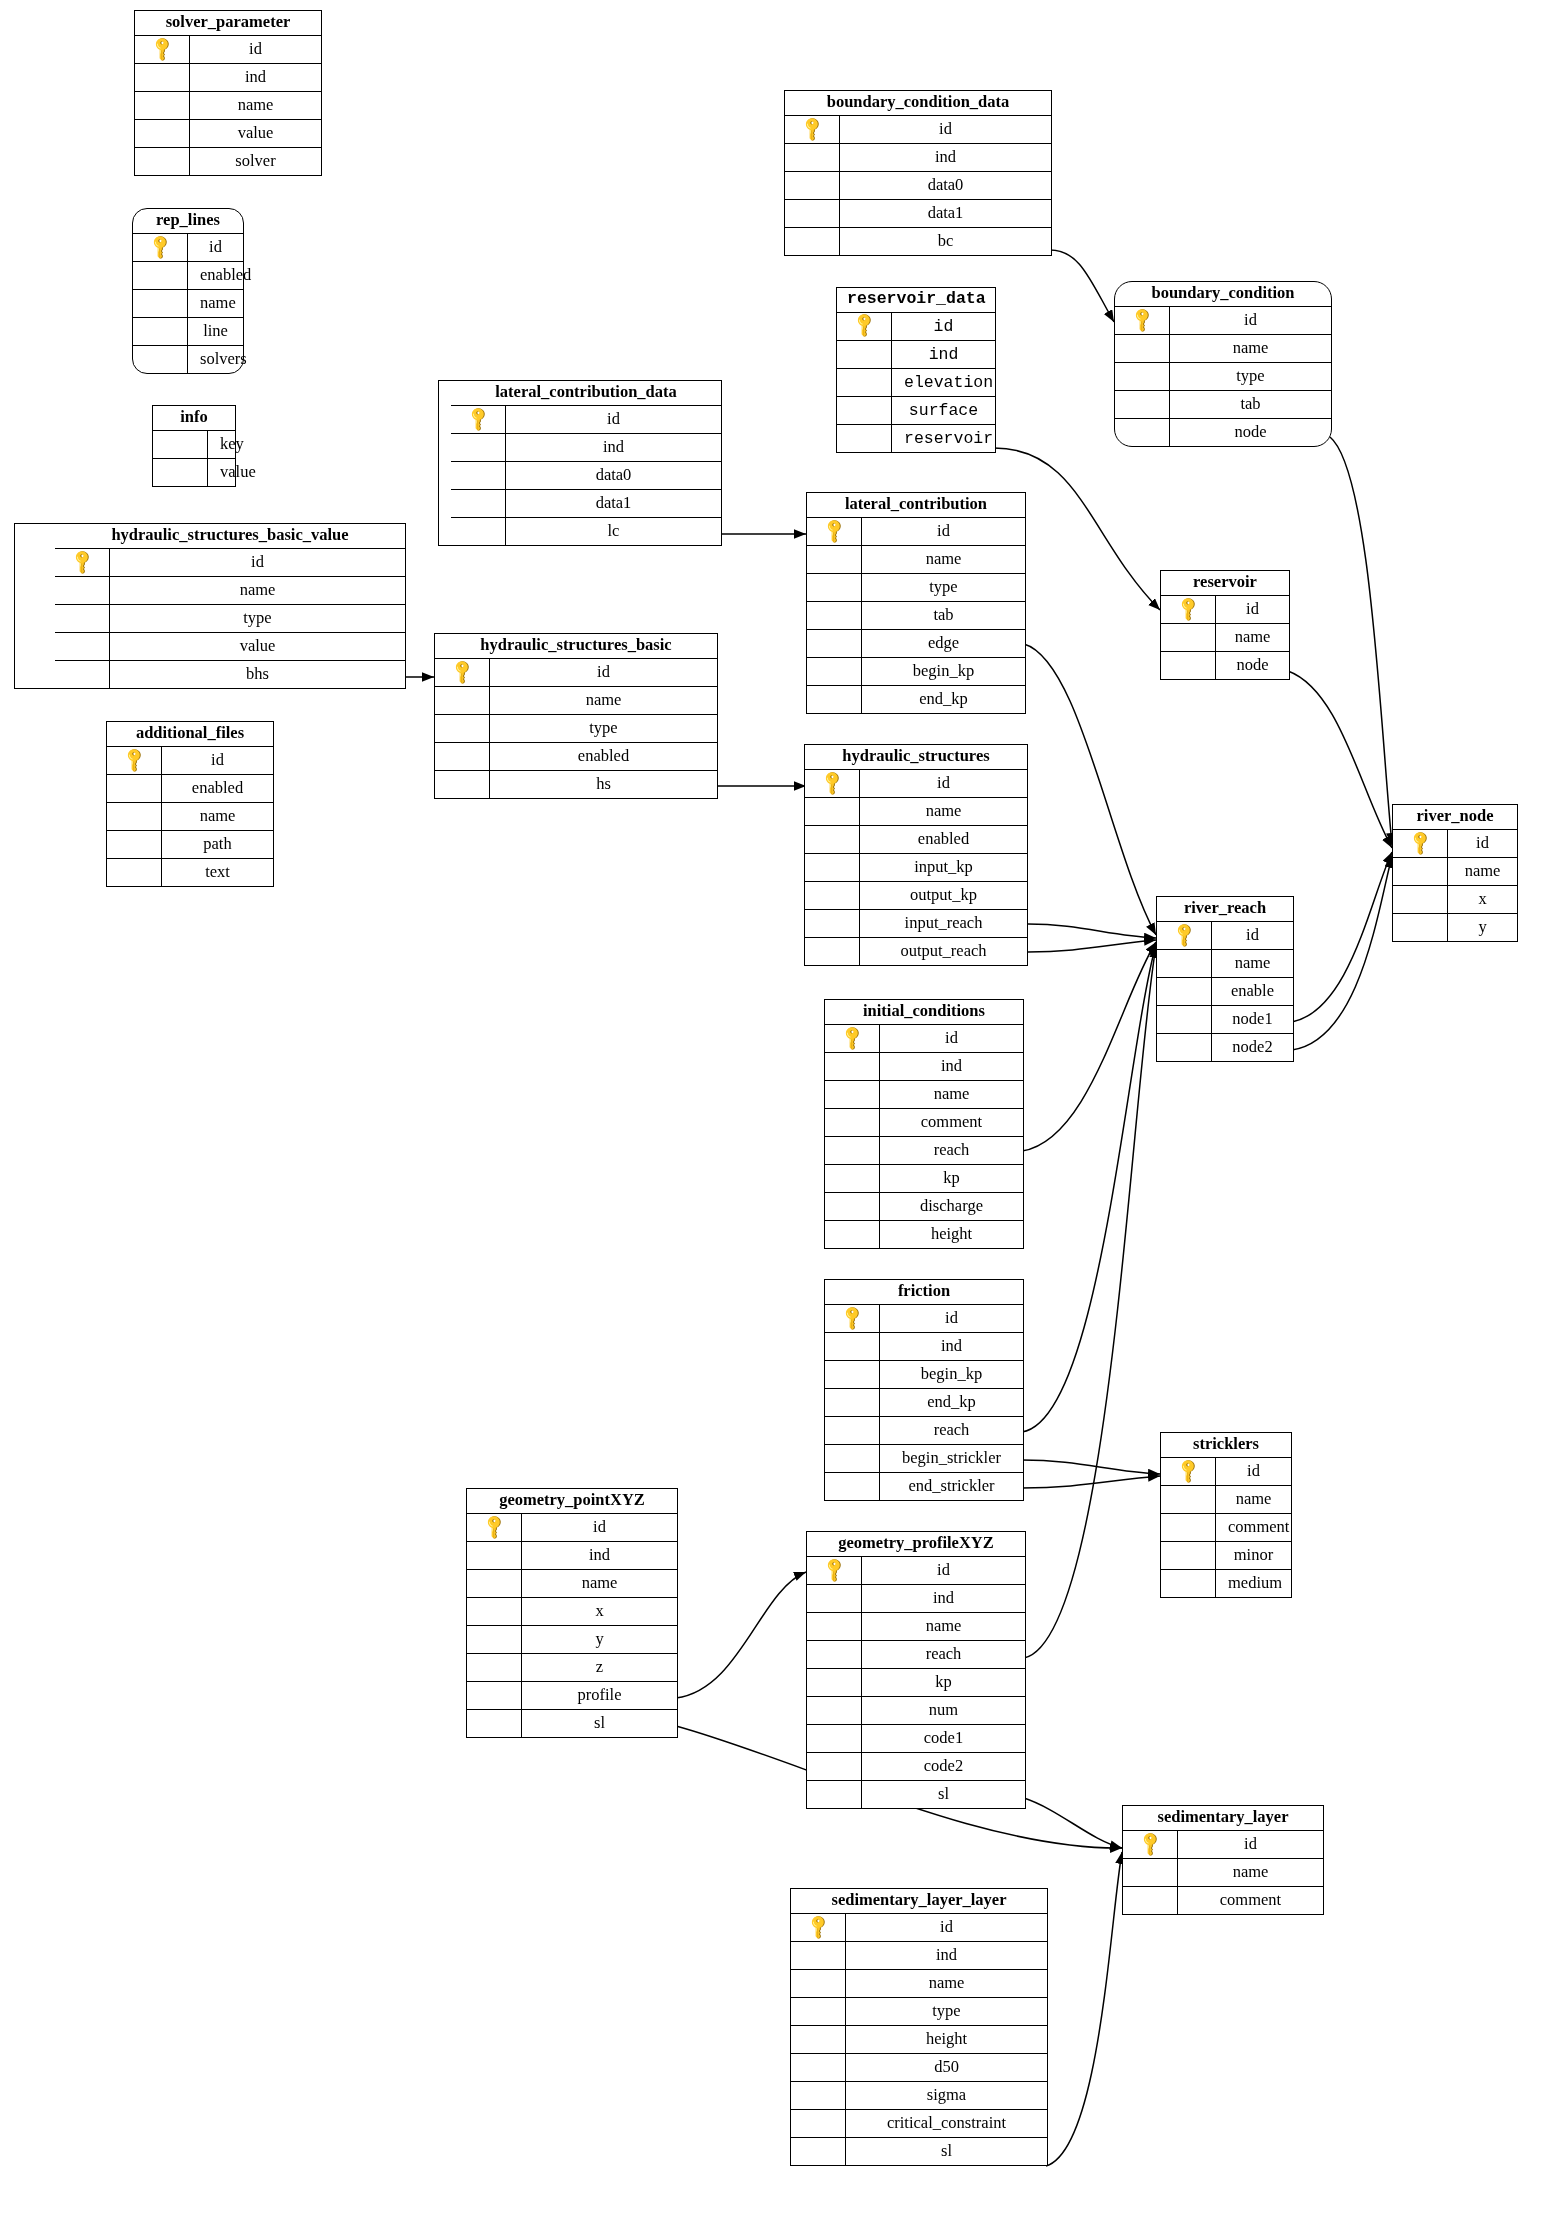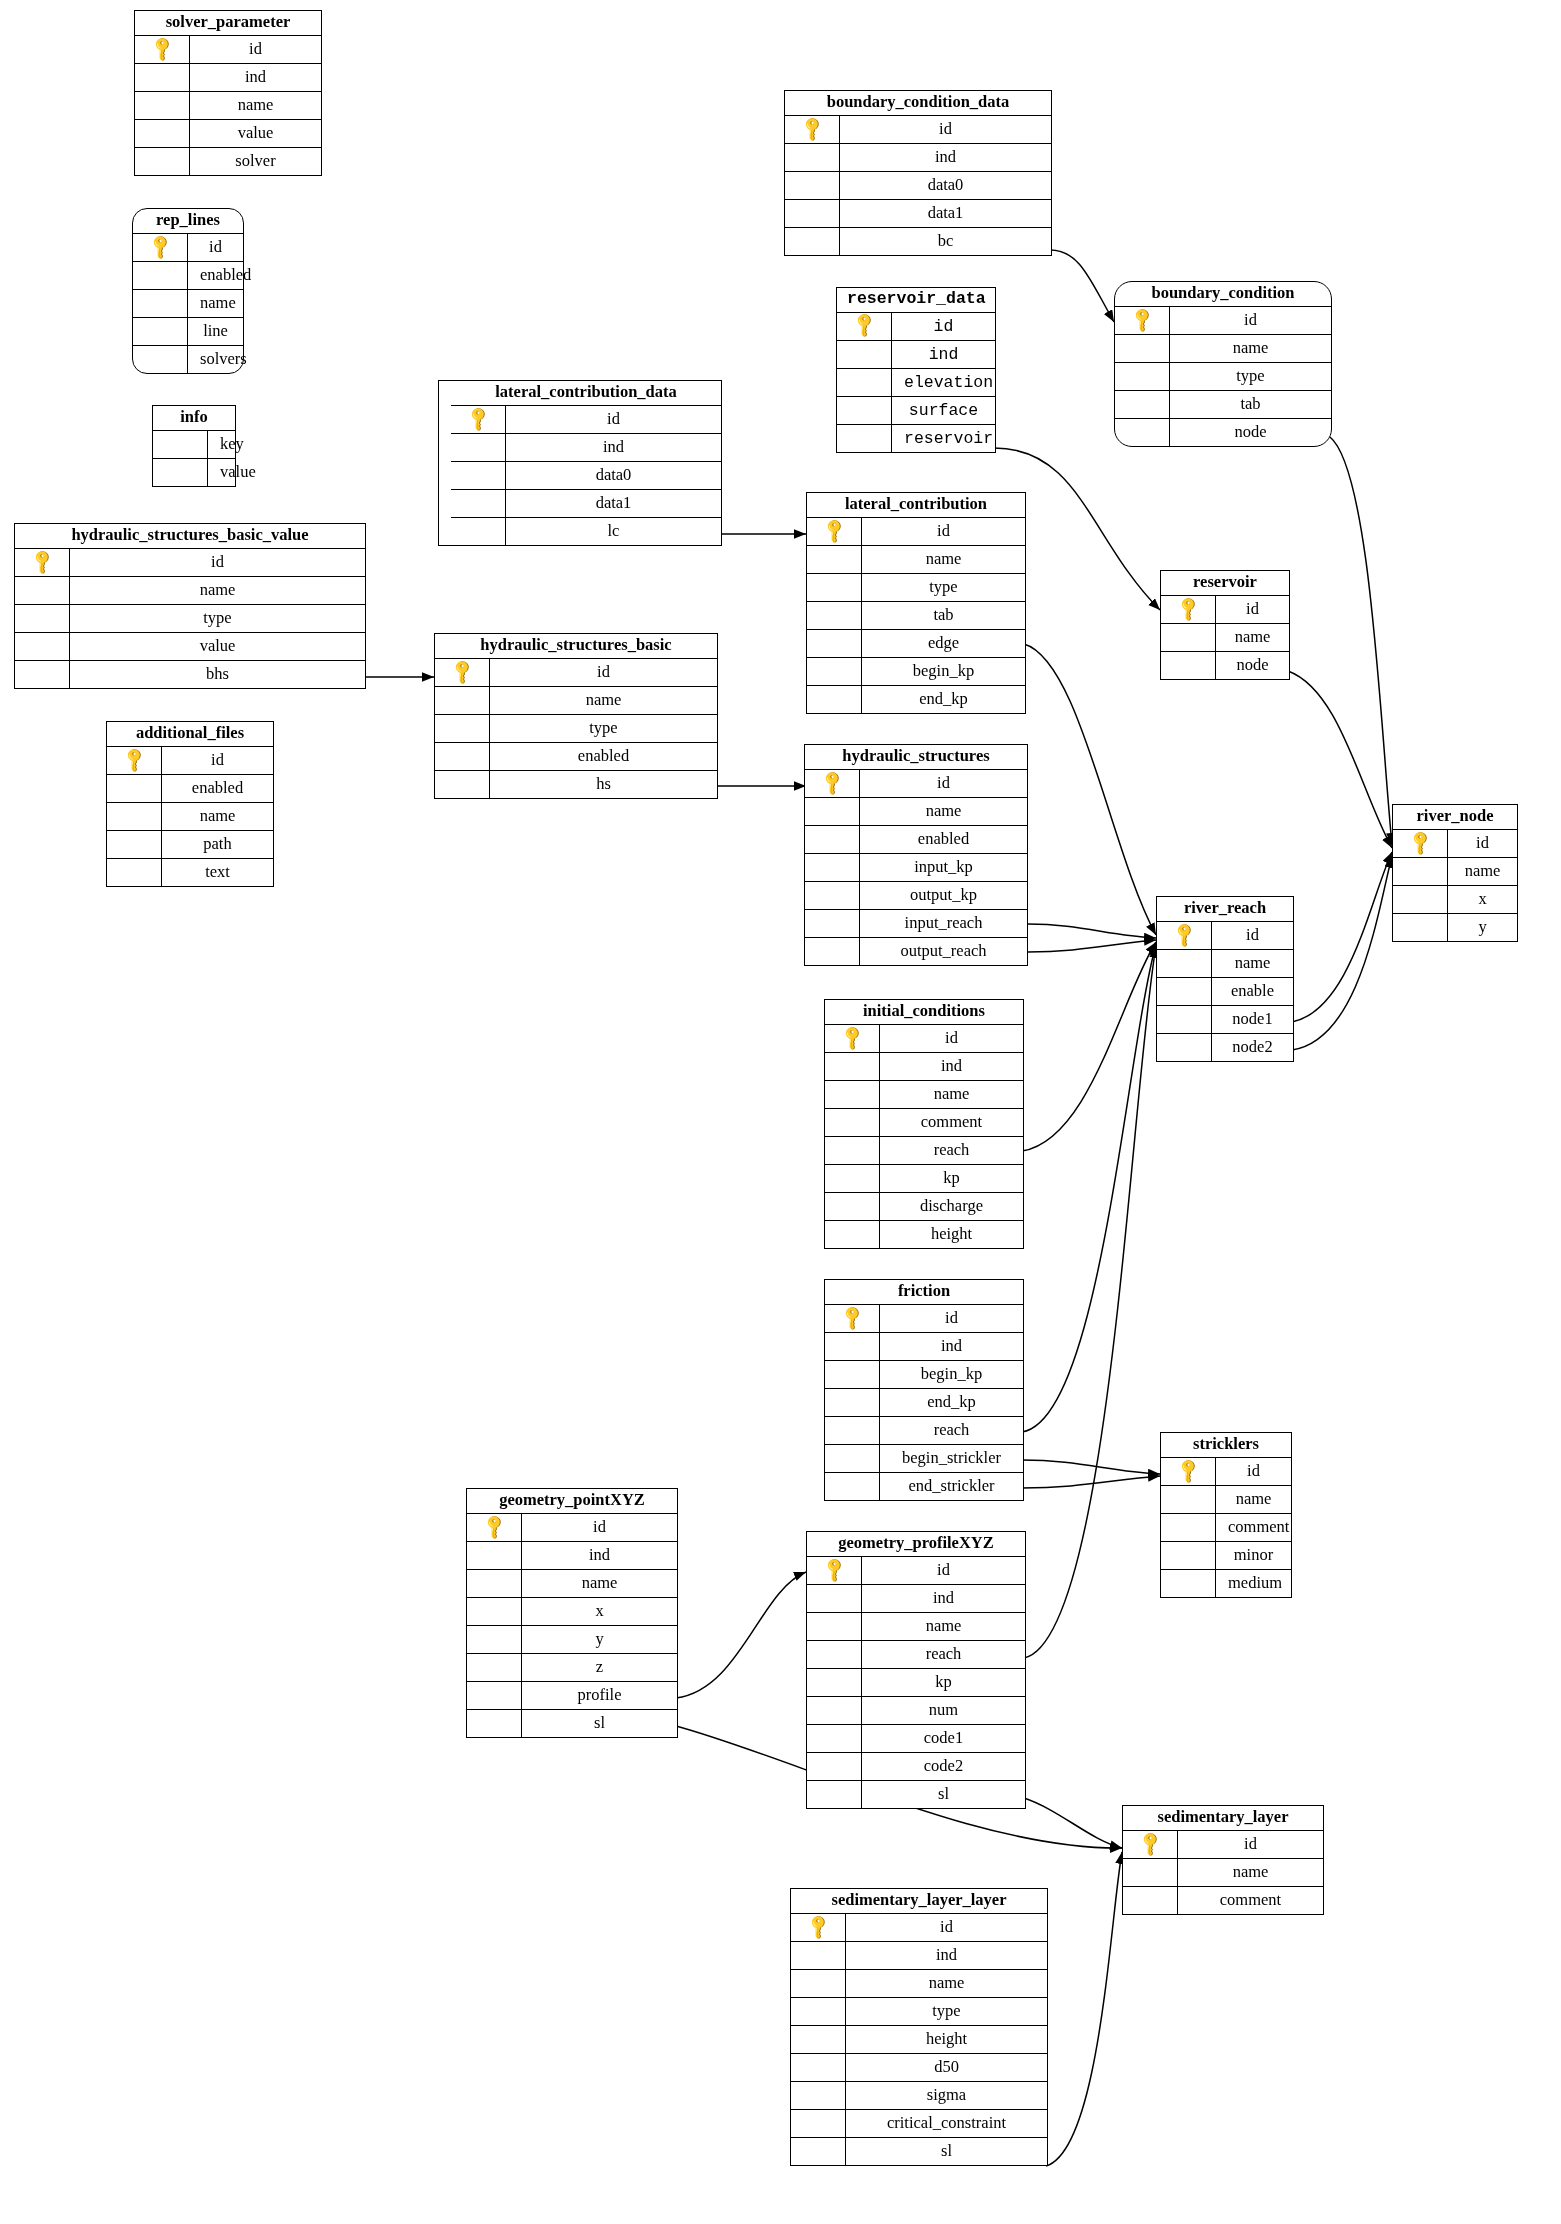--- a/index.html
+++ b/index.html
@@ -163,21 +163,21 @@
         <div class="title">info</div>
         <div class="row">
           <div class="keycell"></div>
           <div class="namecell">key</div>
         </div>
         <div class="row">
           <div class="keycell"></div>
           <div class="namecell">value</div>
         </div>
       </div>
-      <div class="entity" style="left: 14px; top: 523px; width: 350px;">
+      <div class="entity" style="left: 14px; top: 523px; width: 350px; padding-left: 40px;">
         <div class="title">hydraulic_structures_basic_value</div>
         <div class="row">
           <div class="keycell">
             <span class="keyicon">🔑</span>
           </div>
           <div class="namecell">id</div>
         </div>
         <div class="row">
           <div class="keycell"></div>
           <div class="namecell">name</div>

